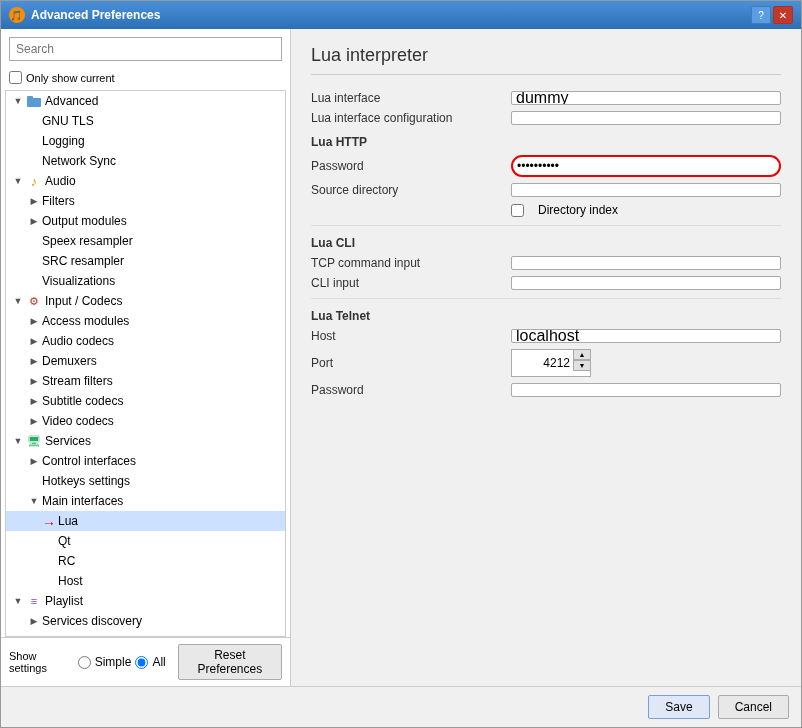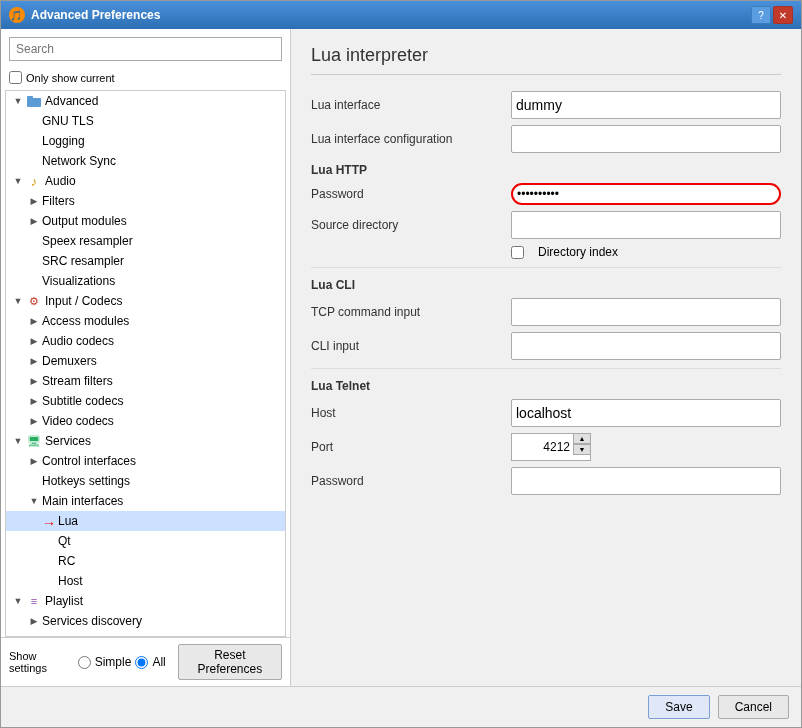--- a/index.html
+++ b/index.html
@@ -217,25 +217,25 @@
       margin-bottom: 6px;
     }
     .form-label {
       width: 200px;
       font-size: 12px;
       color: #333;
       flex-shrink: 0;
     }
     .form-input {
       flex: 1;
-      height: 28px;
+      height: 14px;
       border: 1px solid #aaa;
       border-radius: 2px;
       padding: 2px 4px;
-      font-size: 14px;
+      font-size: 16px;
       background: white;
     }
     .password-field-wrapper {
       flex: 1;
       position: relative;
     }
     .password-input-highlighted {
       width: 100%;
       height: 22px;
       border: 2px solid #e00;

